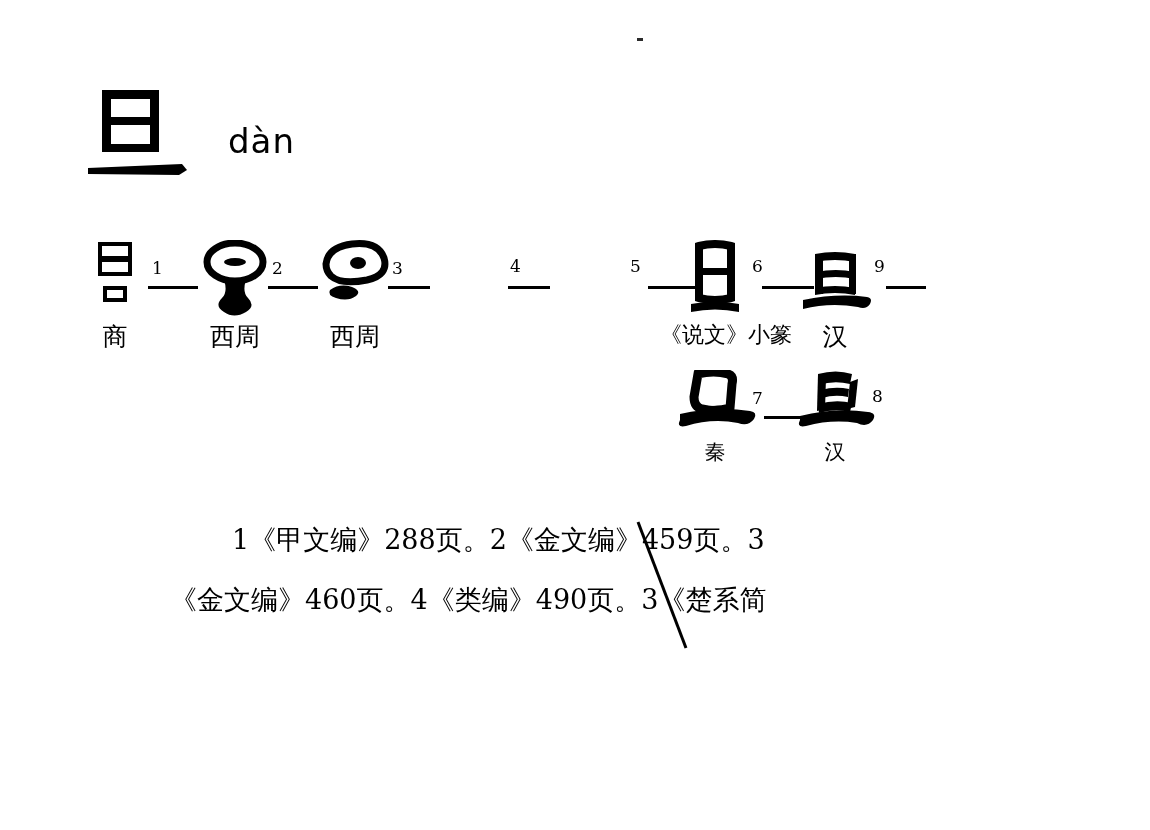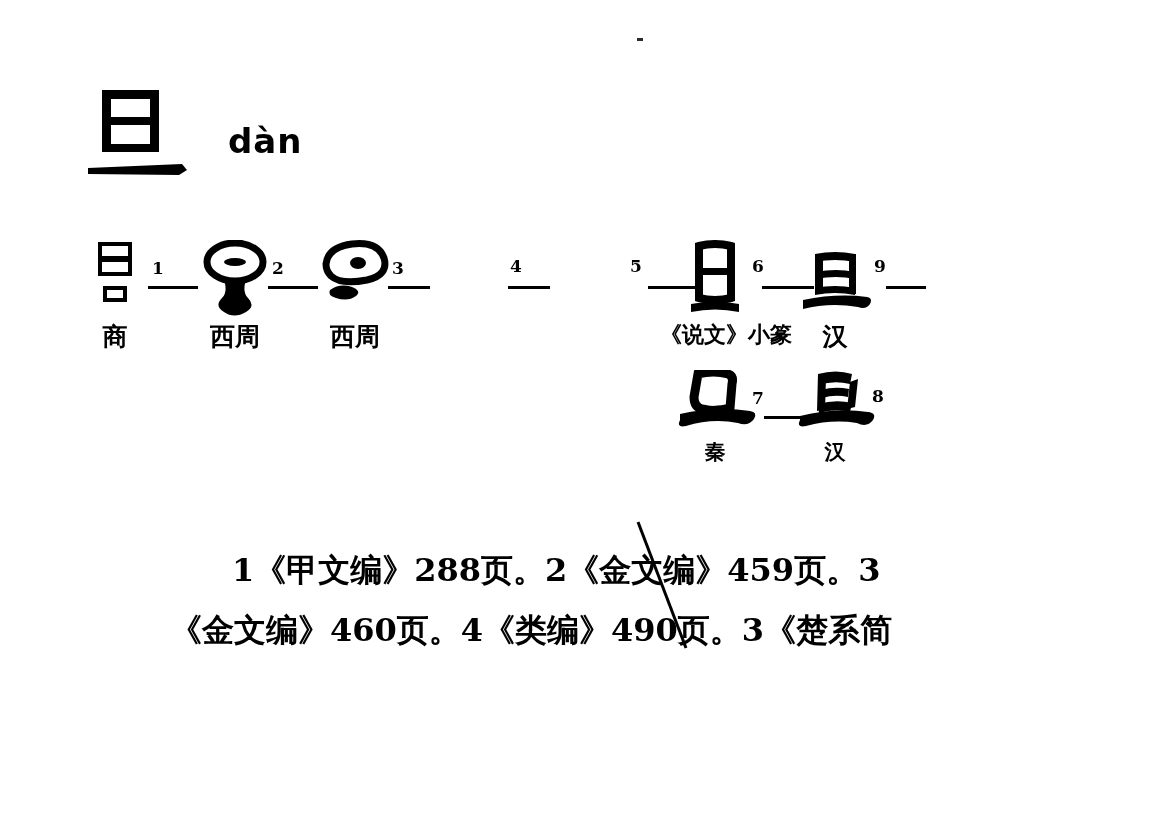--- a/index.html
+++ b/index.html
@@ -11,21 +11,20 @@
     width: 1150px;
     height: 830px;
     position: relative;
     overflow: hidden;
     font-family: "DejaVu Sans", "Liberation Sans", sans-serif;
     color: #000000;
   }
   .page {
     position: absolute;
     inset: 0;
-    font-weight: bold;
   }
 
   
   .speck {
     position: absolute;
     left: 637px;
     top: 38px;
     width: 6px;
     height: 3px;
     background: #2b2b2b;
@@ -120,24 +119,24 @@
     top: 270px;
     width: 120px;
     height: 160px;
     pointer-events: none;
   }
 
   
   .notes {
     position: absolute;
     left: 170px;
-    top: 540px;
+    top: 510px;
     width: 830px;
     font-family: "DejaVu Serif", "Liberation Serif", serif;
-    font-size: 32px;
+    font-size: 27px;
     line-height: 60px;
     letter-spacing: 0px;
   }
   .notes .nl { white-space: nowrap; display: block; }
   .notes .nl.indent { text-indent: 62px; }
 </style>
 </head>
 <body>
 
 <div class="page">

